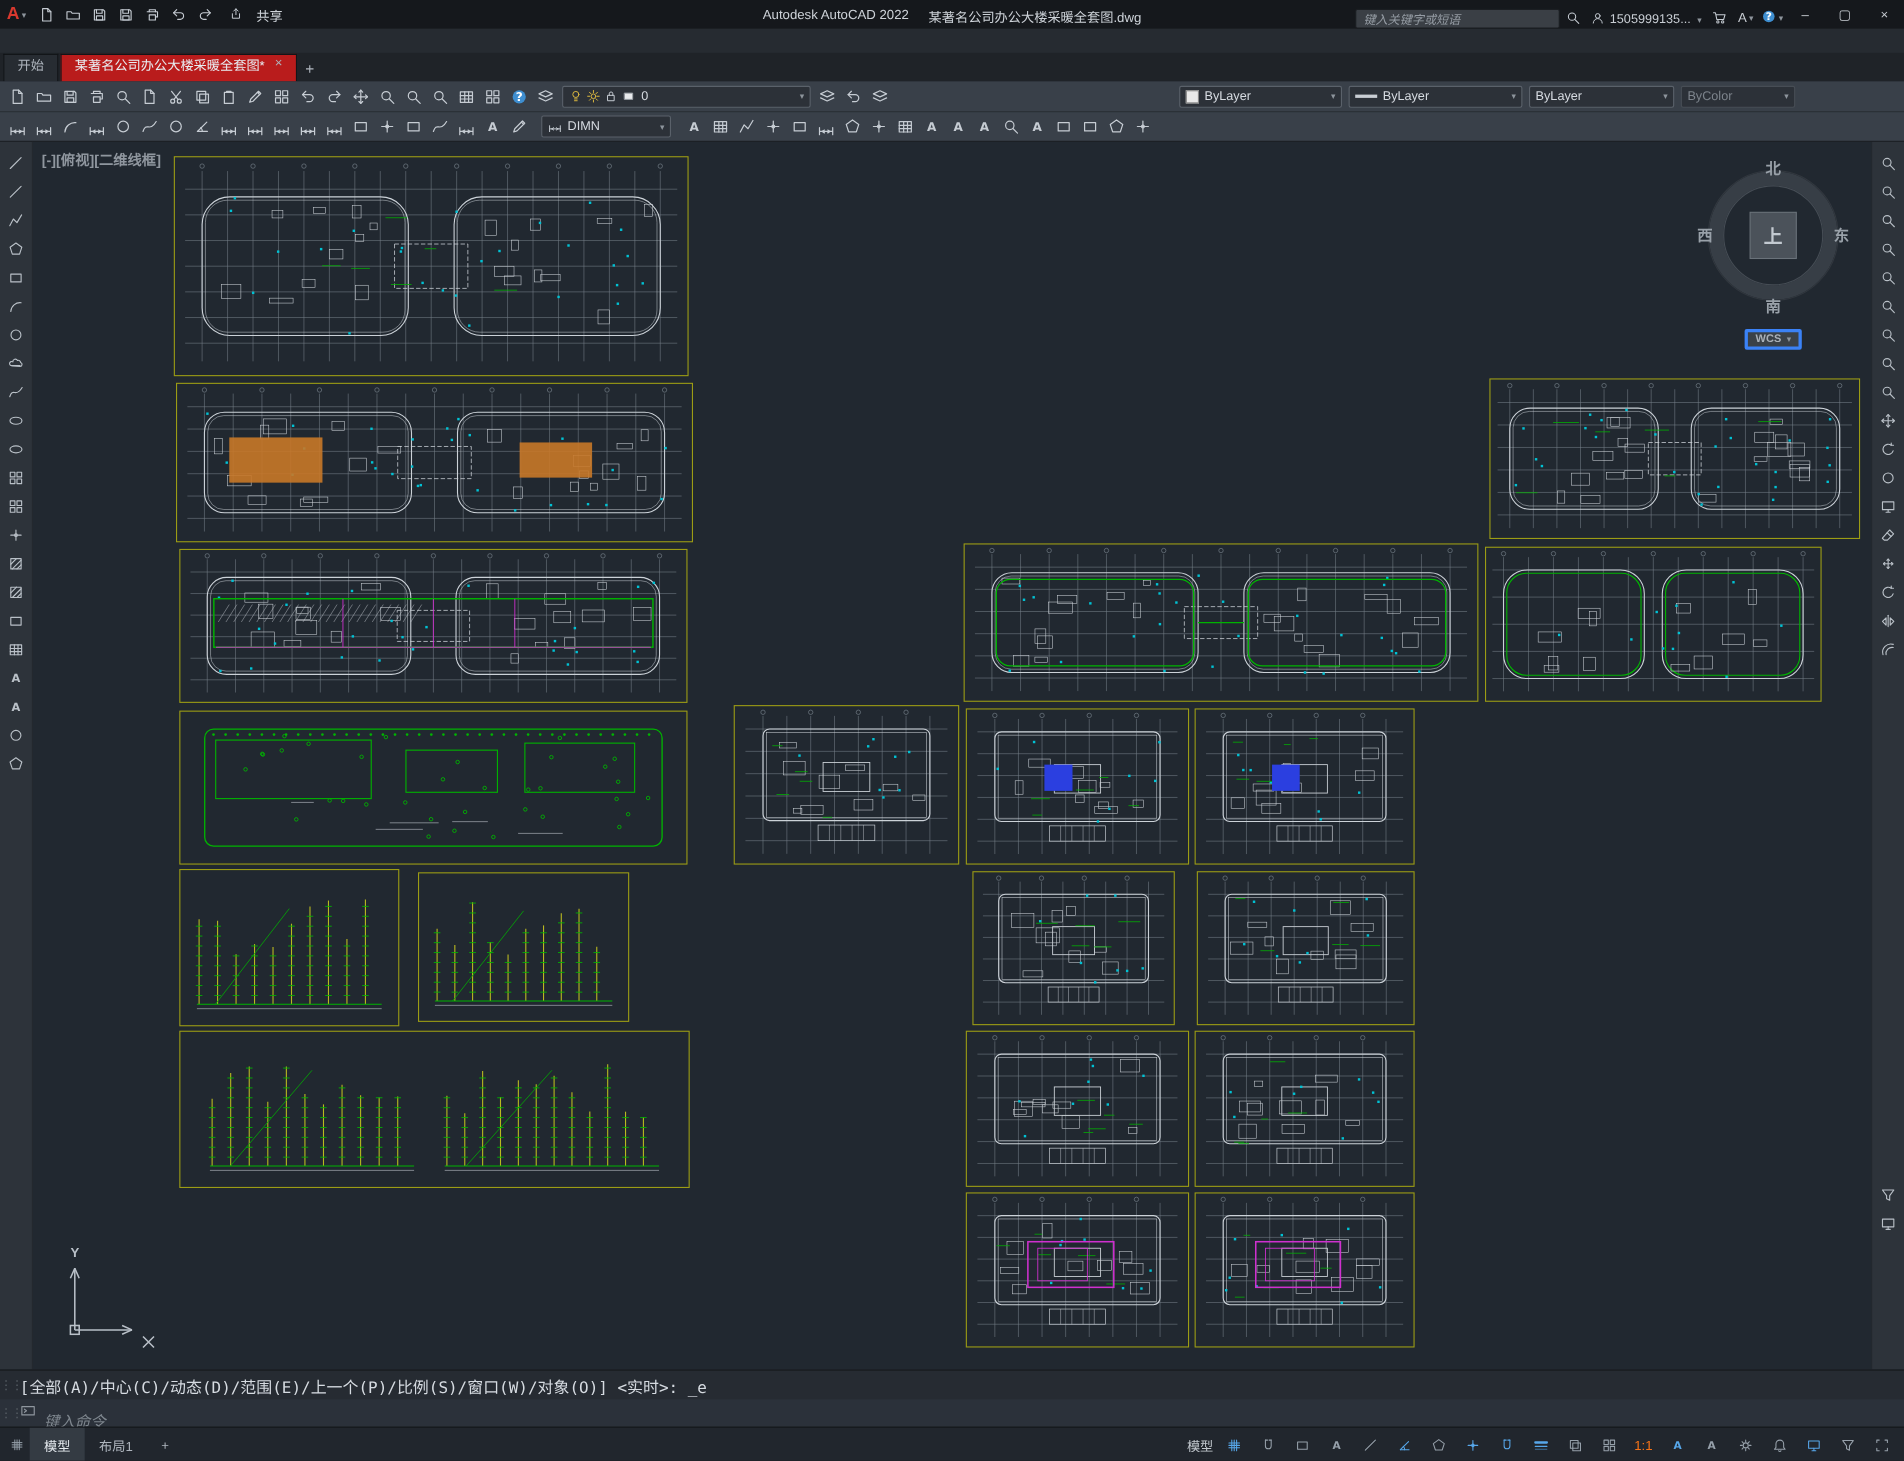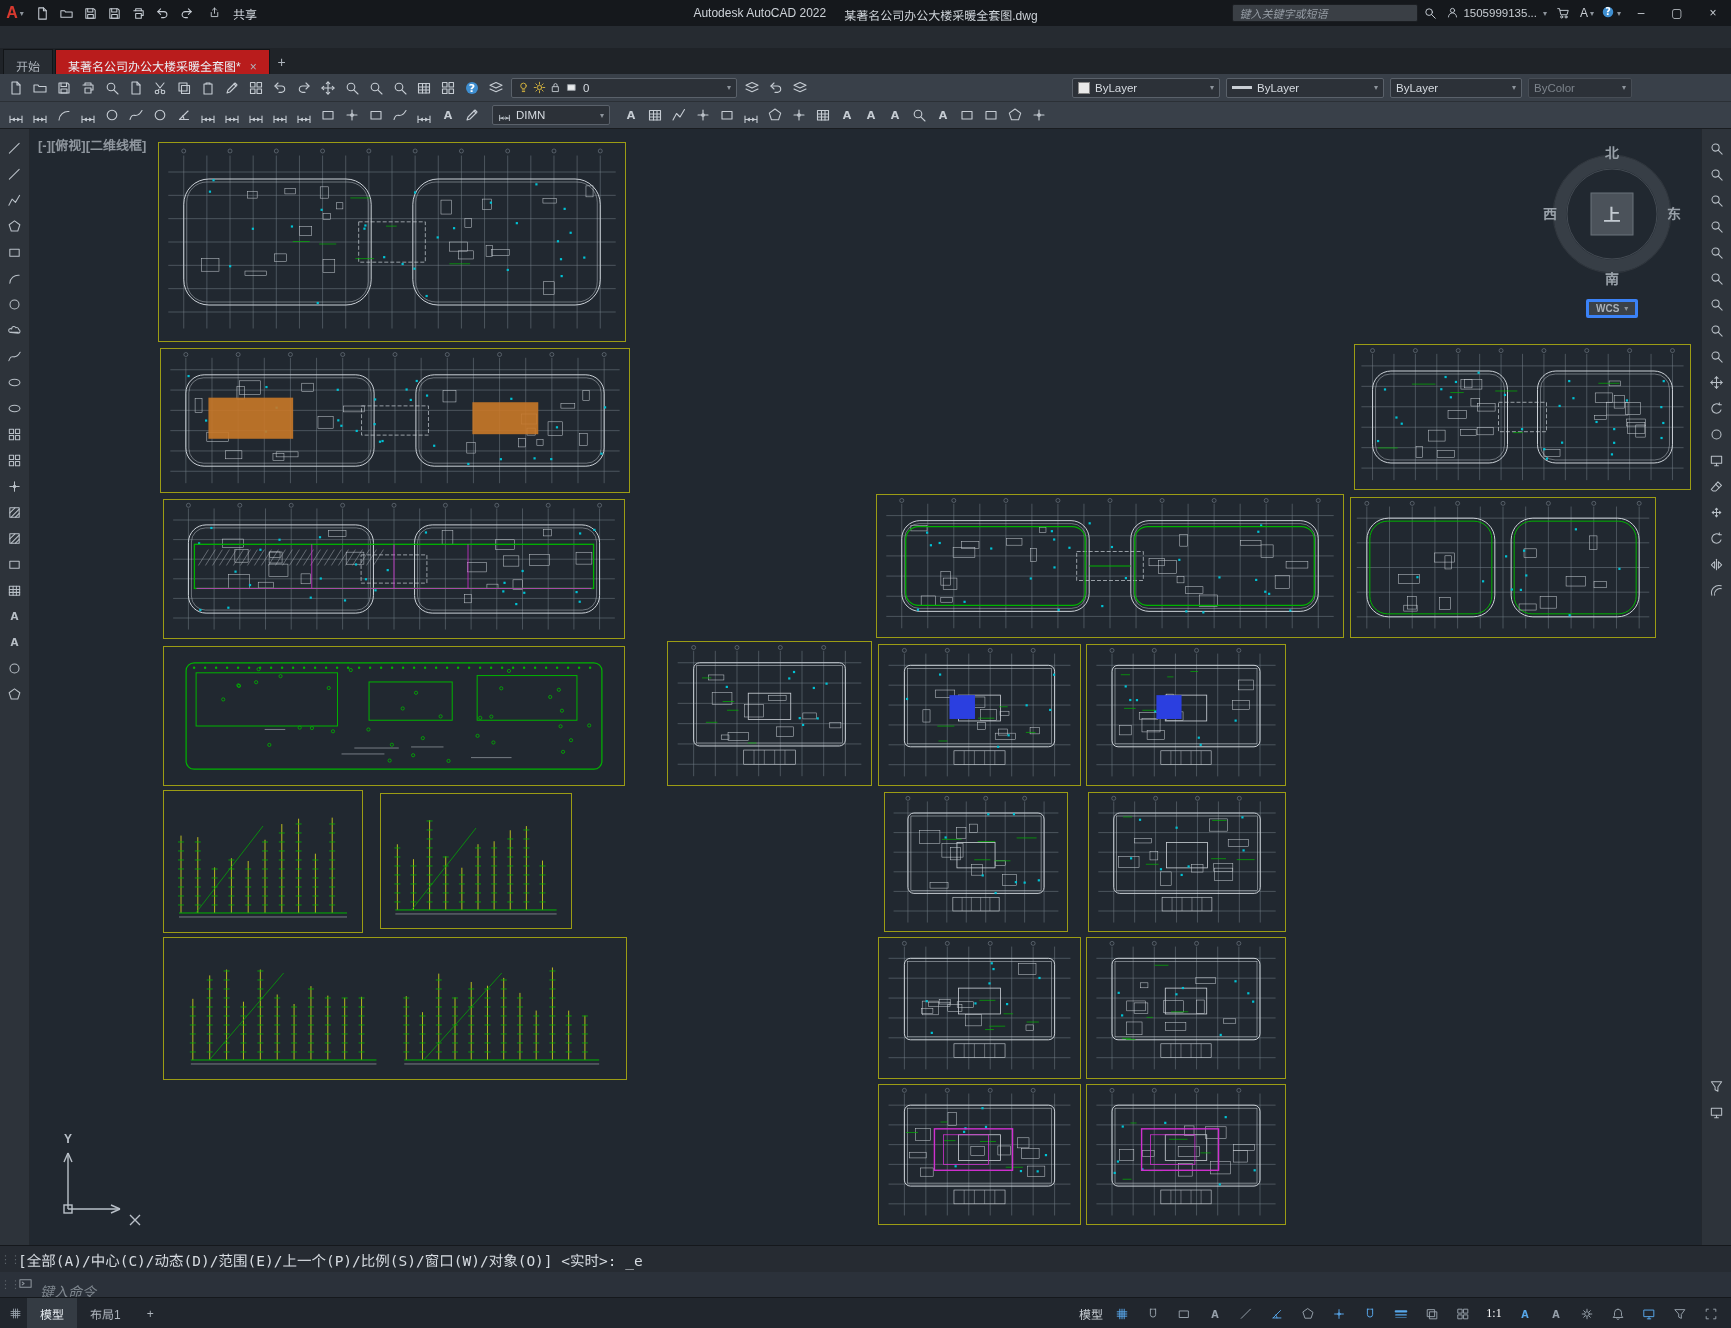--- a/index.html
+++ b/index.html
@@ -10,34 +10,34 @@
   
   .titlebar{position:absolute;left:0;top:0;width:100%;height:26px;background:#15181c;display:flex;align-items:center;}
   .logo{width:30px;height:100%;display:flex;align-items:center;justify-content:center;
         color:#d9392f;font-weight:bold;font-size:16px;}
   .caret{color:#8d949c;font-size:8px;margin-left:2px;}
   .ibtn{height:20px;min-width:22px;display:flex;align-items:center;justify-content:center;border-radius:2px;margin:0 1px;}
   .qat{display:flex;align-items:center;}
   .share-btn{display:flex;align-items:flex-end;gap:12px;color:#cfd4da;margin-left:10px;font-size:12px;}
   .title-center{position:absolute;left:50%;transform:translateX(-50%);display:flex;gap:18px;
         font-size:12px;color:#cdd2d8;white-space:nowrap;top:6px;}
-  .tb-right{margin-left:auto;display:flex;align-items:center;}
+  .tb-right{margin-left:auto;display:flex;align-items:flex-end;}
   .search-box{width:172px;height:16px;background:#3a3f45;border:1px solid #1b1e22;border-radius:2px;
         color:#959ca4;font-style:italic;font-size:11px;display:flex;align-items:center;padding:0 6px;}
   .account{display:flex;align-items:center;gap:4px;color:#c8cdd3;margin:0 4px;font-size:11.5px;}
   .winbtn{width:36px;height:26px;display:flex;align-items:center;justify-content:center;color:#c8cdd3;font-size:12px;}
 
   
   .menubar{position:absolute;left:0;top:26px;width:100%;height:22px;background:#2d3238;
         display:flex;align-items:center;color:#d6dbe1;font-size:12.5px;}
   .menu-item{padding:0 10px;height:100%;display:flex;align-items:center;}
 
   
   .tabbar{position:absolute;left:0;top:48px;width:100%;height:26px;background:#1f2328;display:flex;align-items:flex-end;}
-  .tab{height:24px;display:flex;align-items:flex-end;padding:0 12px;font-size:12px;border:1px solid #121518;border-bottom:none;}
+  .tab{height:24px;display:flex;align-items:flex-start;padding:0 12px;font-size:12px;border:1px solid #121518;border-bottom:none;}
   .tab.start{background:#272c32;color:#aeb5bd;margin-left:3px;}
   .tab.active{background:#b91c1c;color:#e8edf2;margin-left:2px;}
   .tab-close{margin-left:9px;color:#aeb5bd;font-size:12px;}
   .tab-plus{width:24px;height:24px;display:flex;align-items:center;justify-content:center;color:#aeb5bd;font-size:14px;}
 
   
   .toolbar{position:absolute;left:0;width:100%;background:#394049;display:flex;align-items:center;padding-left:4px;box-sizing:border-box;}
   #toolbar1{top:74px;height:28px;border-bottom:1px solid #2b3036;}
   #toolbar2{top:102px;height:27px;border-bottom:1px solid #1a1d21;}
   .combo{height:20px;background:#2c3138;border:1px solid #5a616a;border-radius:2px;display:flex;align-items:center;
@@ -2467,21 +2467,21 @@
         </div>
         <div class="sbtn">
           <svg viewBox="0 0 16 16" width="14" height="14">
             <rect x="2.5" y="2.5" width="4.5" height="4.5" stroke="#96a0aa" fill="none" stroke-width="1.1" stroke-linecap="round" stroke-linejoin="round"></rect>
             <rect x="9" y="2.5" width="4.5" height="4.5" stroke="#96a0aa" fill="none" stroke-width="1.1" stroke-linecap="round" stroke-linejoin="round"></rect>
             <rect x="2.5" y="9" width="4.5" height="4.5" stroke="#96a0aa" fill="none" stroke-width="1.1" stroke-linecap="round" stroke-linejoin="round"></rect>
             <rect x="9" y="9" width="4.5" height="4.5" stroke="#96a0aa" fill="none" stroke-width="1.1" stroke-linecap="round" stroke-linejoin="round"></rect>
           </svg>
         </div>
         <div class="sbtn">
-          <span class="lbl" style="color: #ffffff; font-family: Liberation Serif, serif;">1:1</span>
+          <span class="lbl" style="color: #f97316;">1:1</span>
         </div>
         <div class="sbtn">
           <svg viewBox="0 0 16 16" width="14" height="14">
             <text x="8" y="12" text-anchor="middle" font-size="11" font-weight="bold" font-family="DejaVu Sans, sans-serif" fill="#57a7ea" stroke="none">A</text>
           </svg>
         </div>
         <div class="sbtn">
           <svg viewBox="0 0 16 16" width="14" height="14">
             <text x="8" y="12" text-anchor="middle" font-size="11" font-weight="bold" font-family="DejaVu Sans, sans-serif" fill="#96a0aa" stroke="none">A</text>
           </svg>

